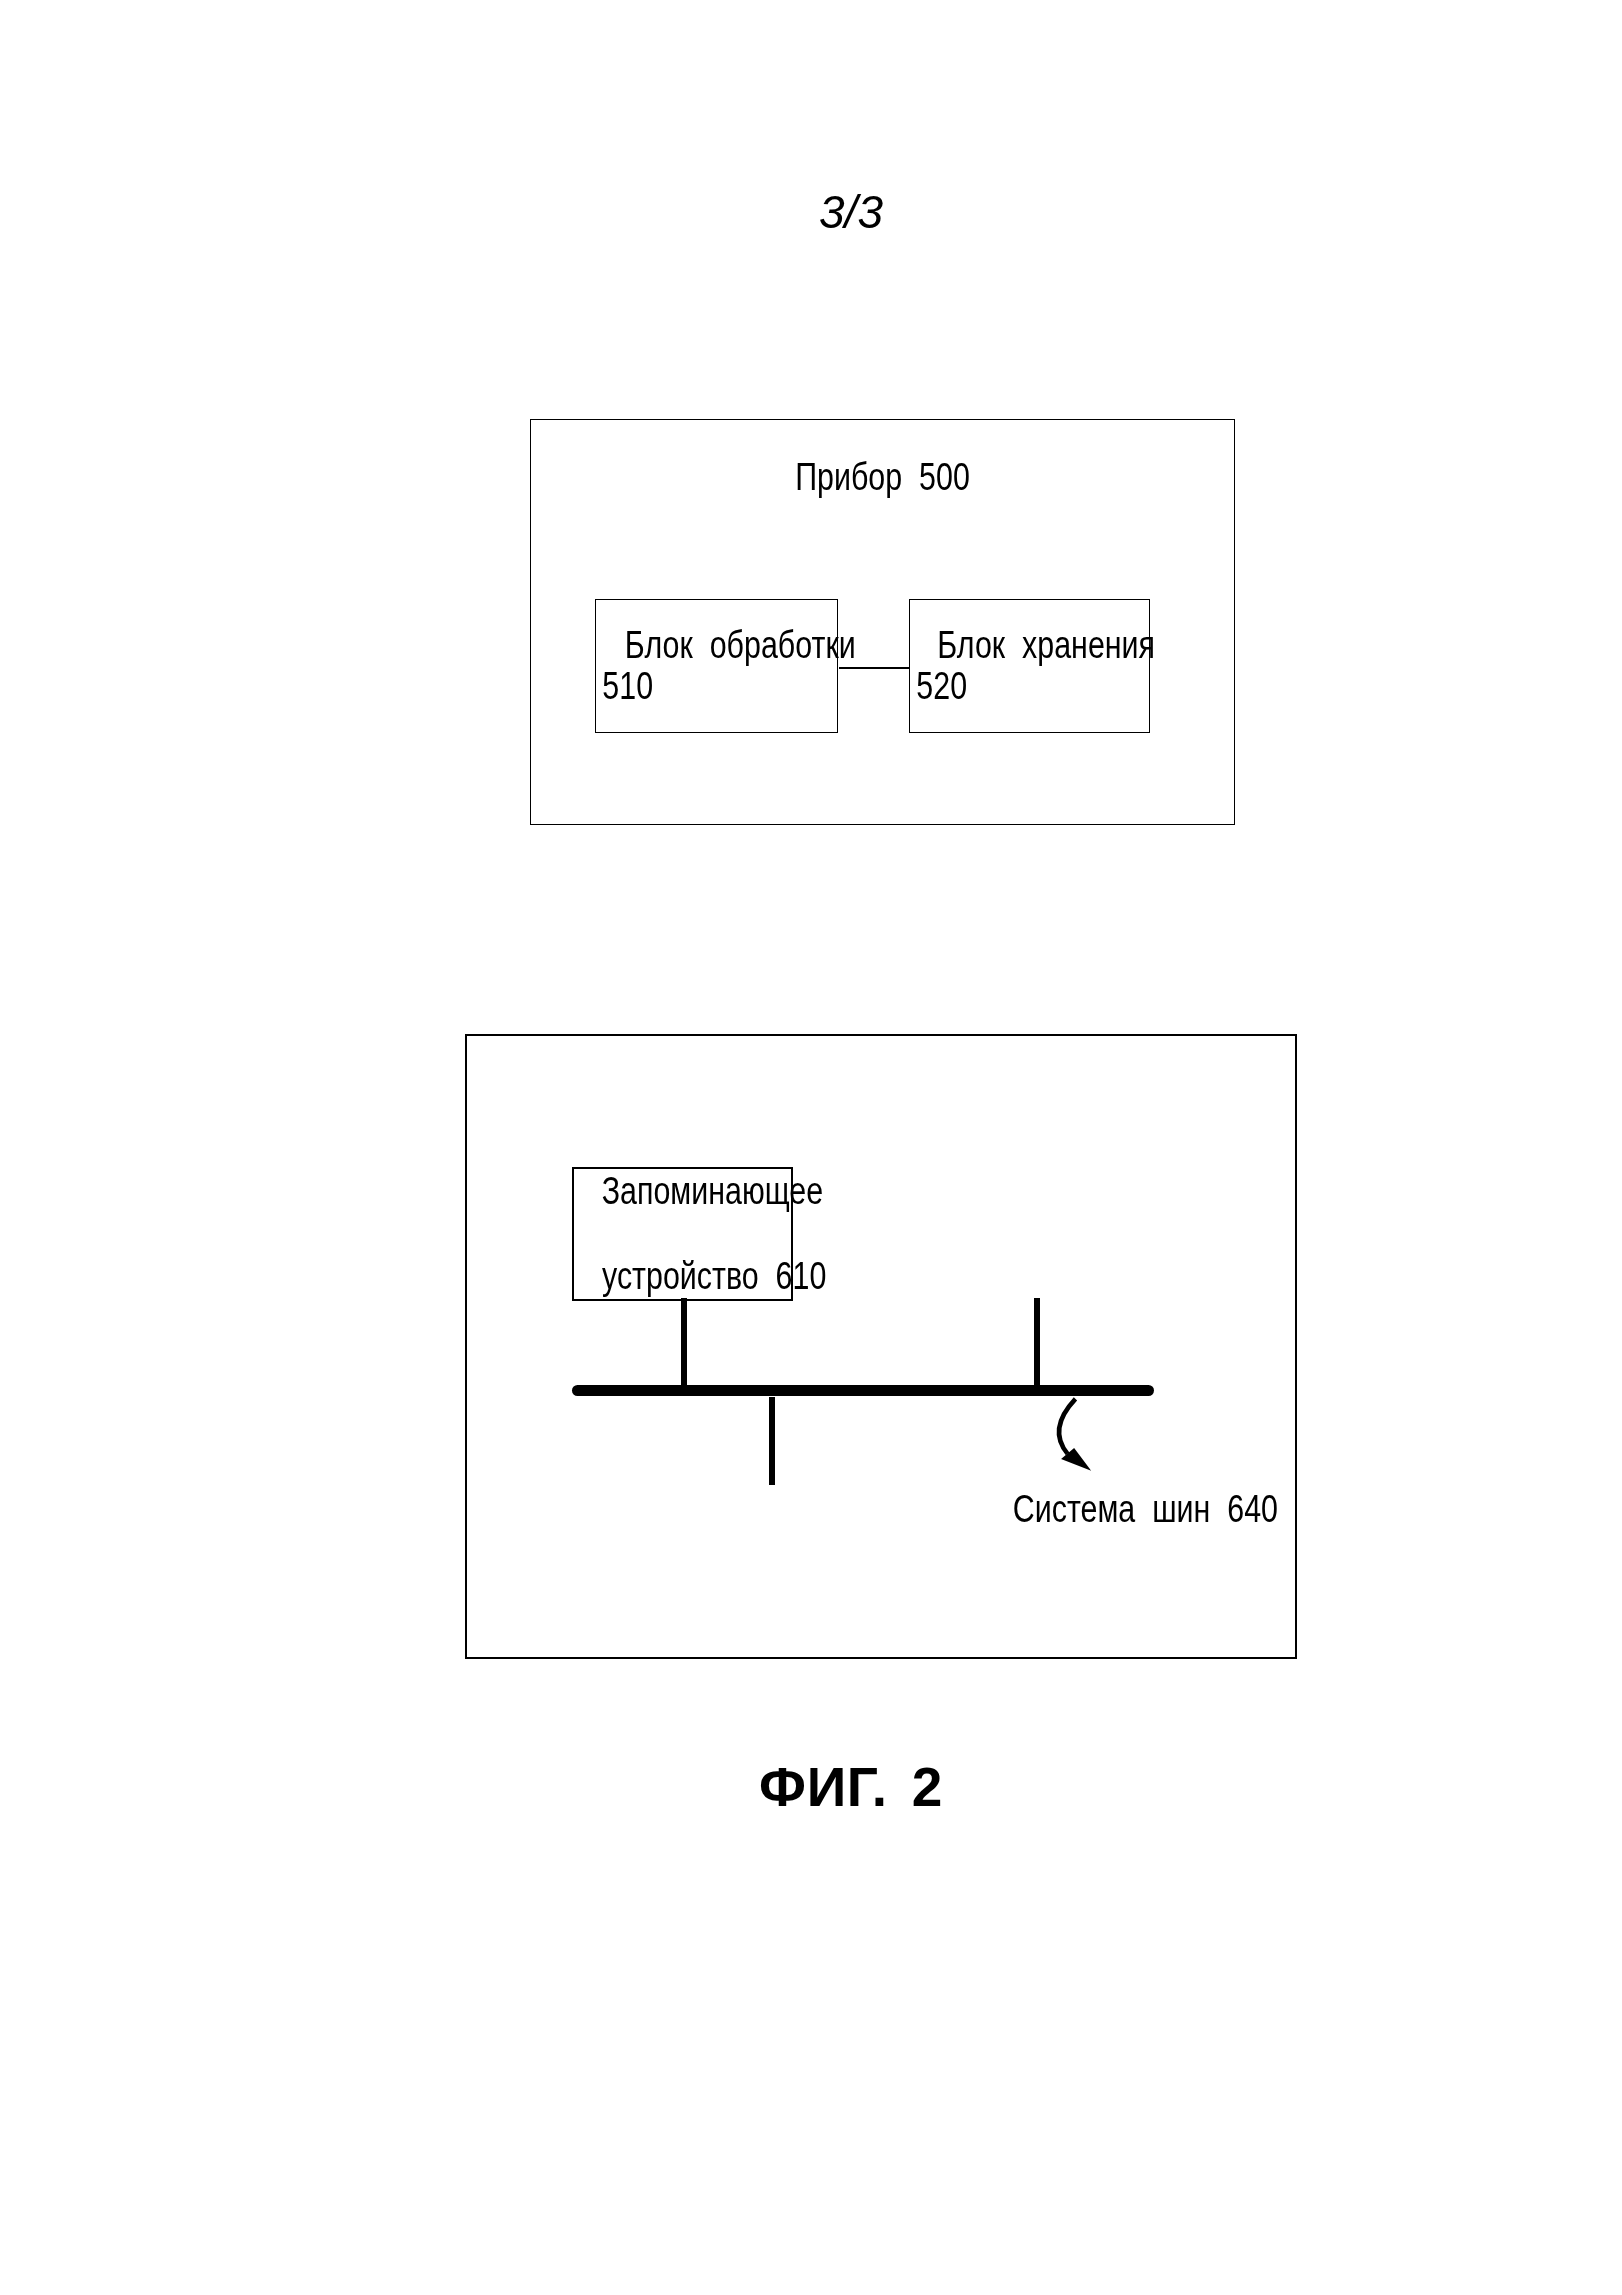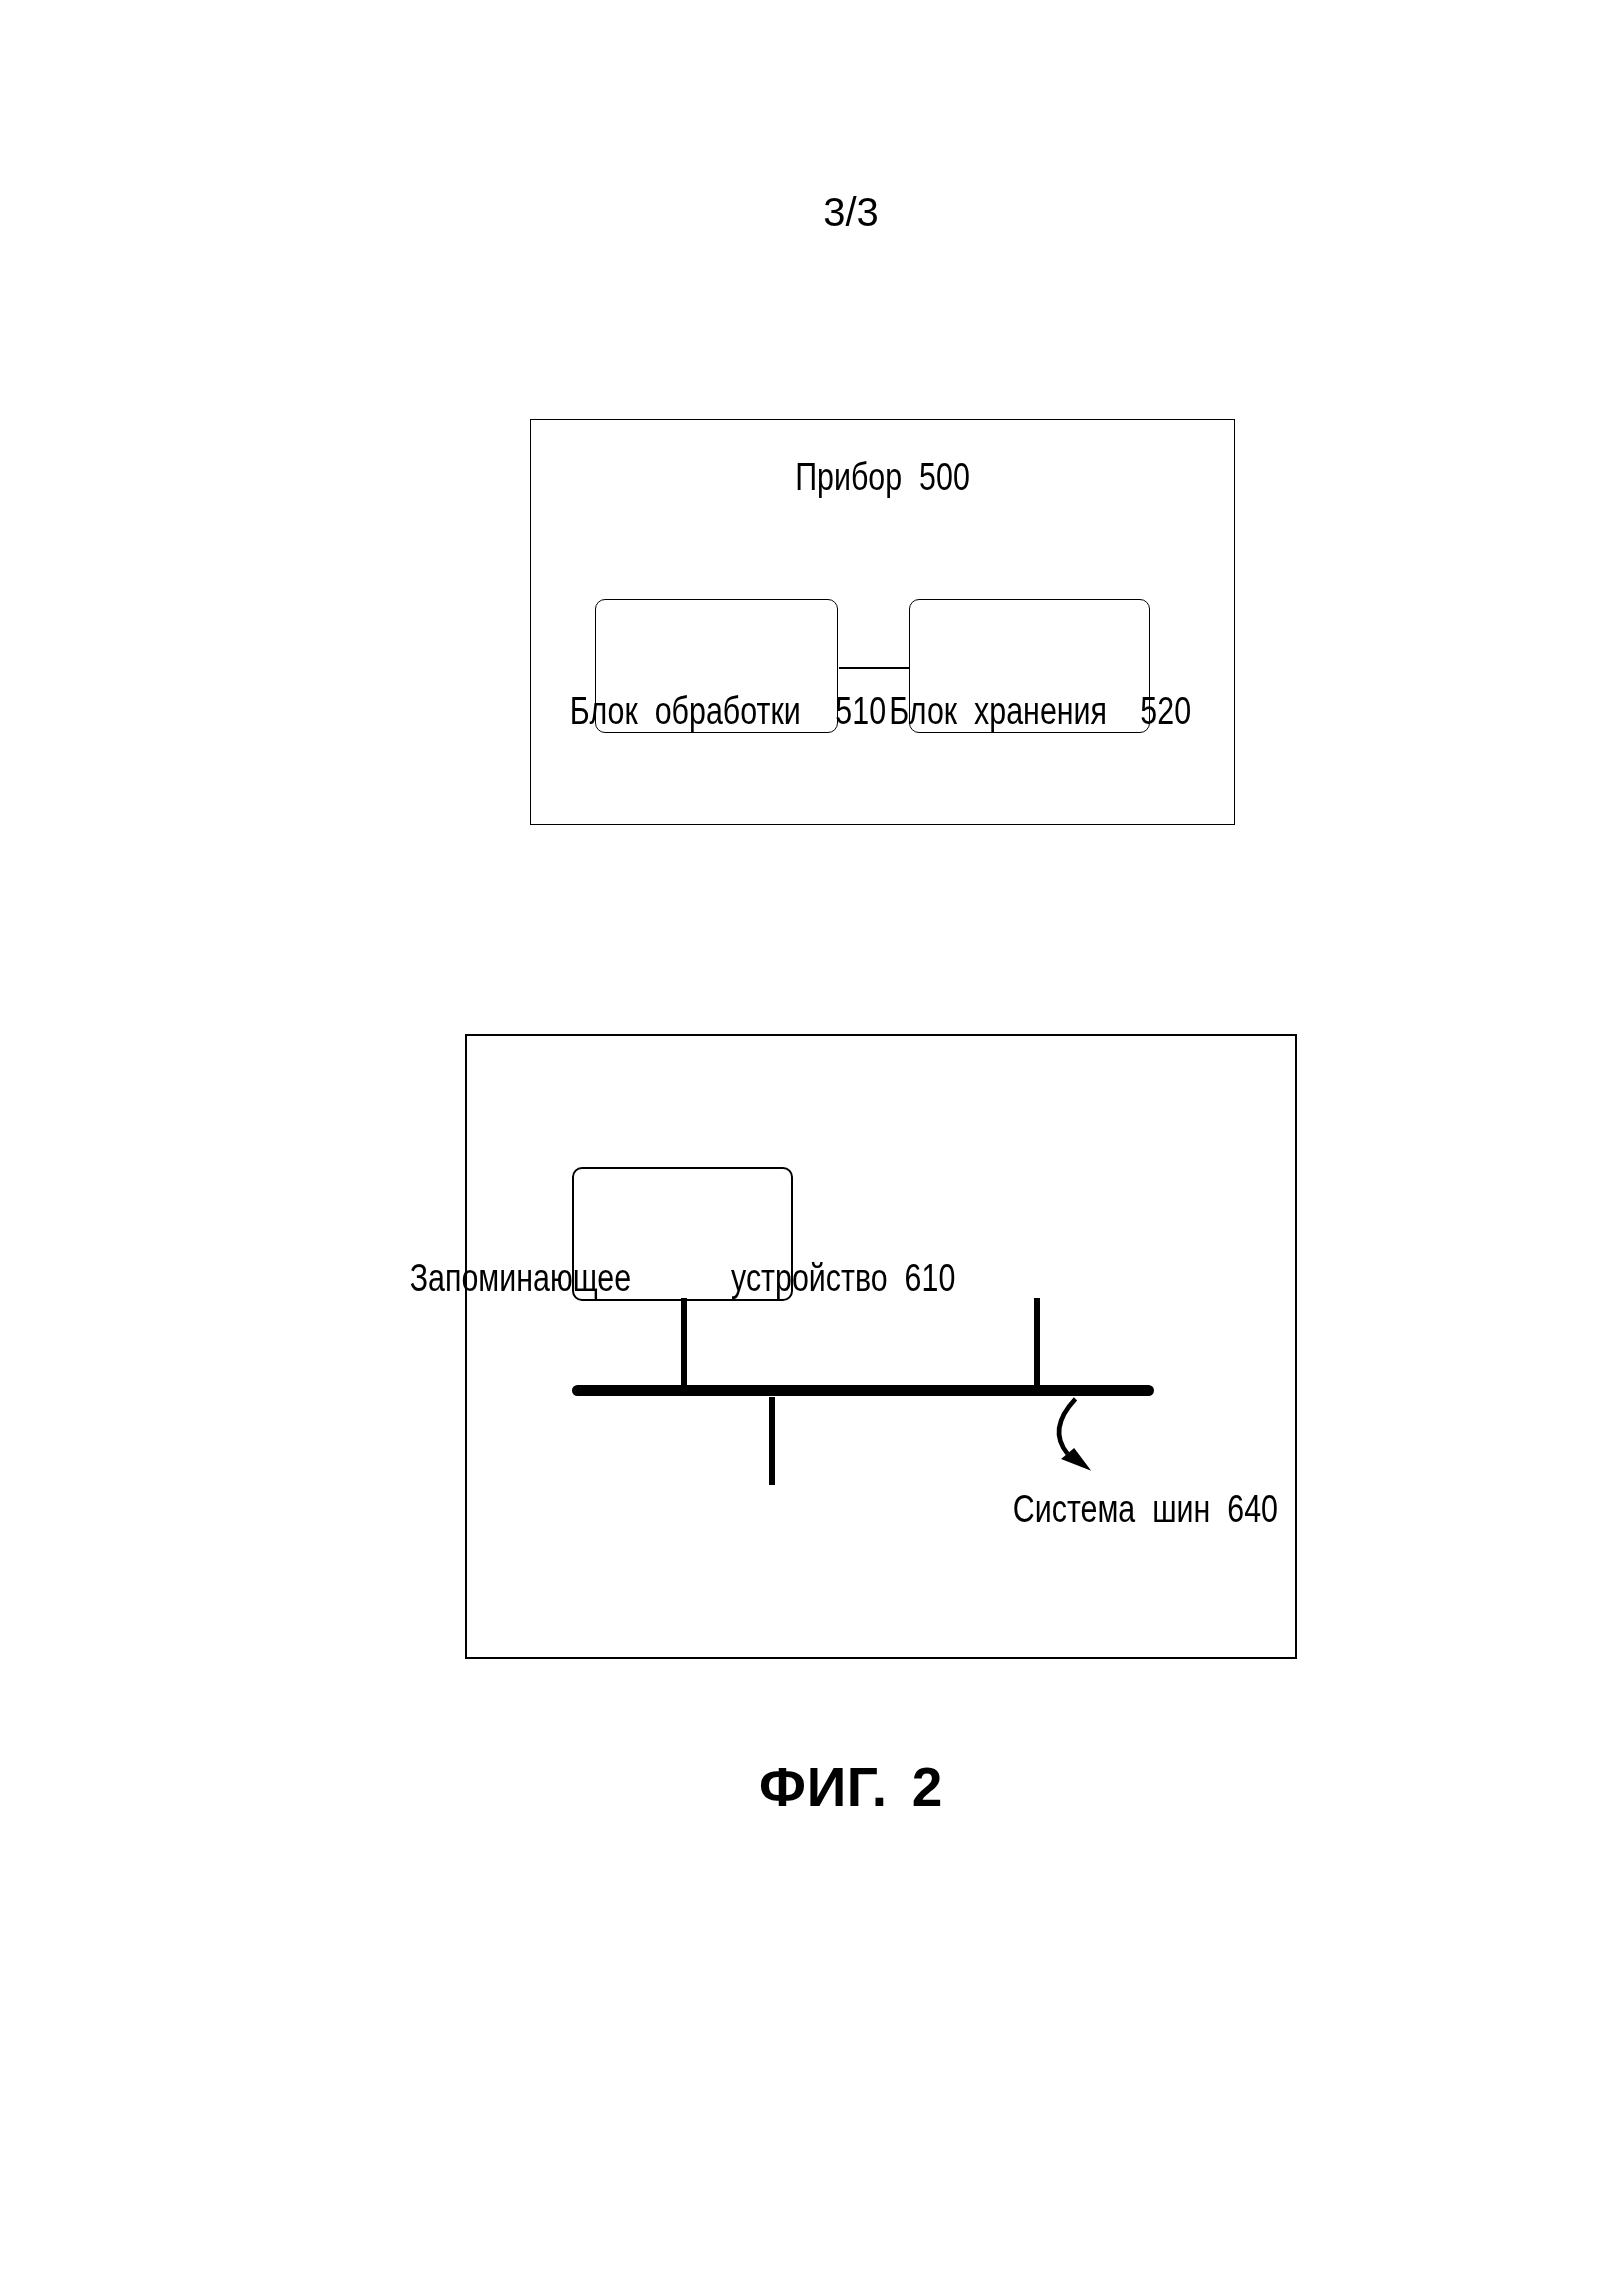--- a/index.html
+++ b/index.html
@@ -25,37 +25,37 @@
     word-spacing:0.28em;
   }
   .lbl{
     font-size:38px;
     line-height:41px;
     text-align:center;
   }
   .frame-thin{border:1.3px solid var(--ink);}
   .frame-thick{border:2.6px solid var(--ink);}
   .box{
-    display:flex;flex-direction:row;
-    align-items:flex-end;justify-content:center;
+    display:flex;flex-direction:column;
+    align-items:flex-start;justify-content:center;
     background:var(--paper);
-    border-radius:10px;
   }
   .caption{
     font-size:55px;
     font-weight:bold;
     line-height:59px;
     text-align:center;
     letter-spacing:0.7px;
     word-spacing:7.9px;
   }
   .pagenum{
-    font-size:40px;
+    font-size:46px;
     line-height:48px;
     text-align:center;
+    font-style:italic;
   }
   .hline,.vline{background:var(--ink);}
   .busbar{
     background:var(--ink);
     border-radius:5.9px;
   }
 </style>
 </head>
 <body>
 

